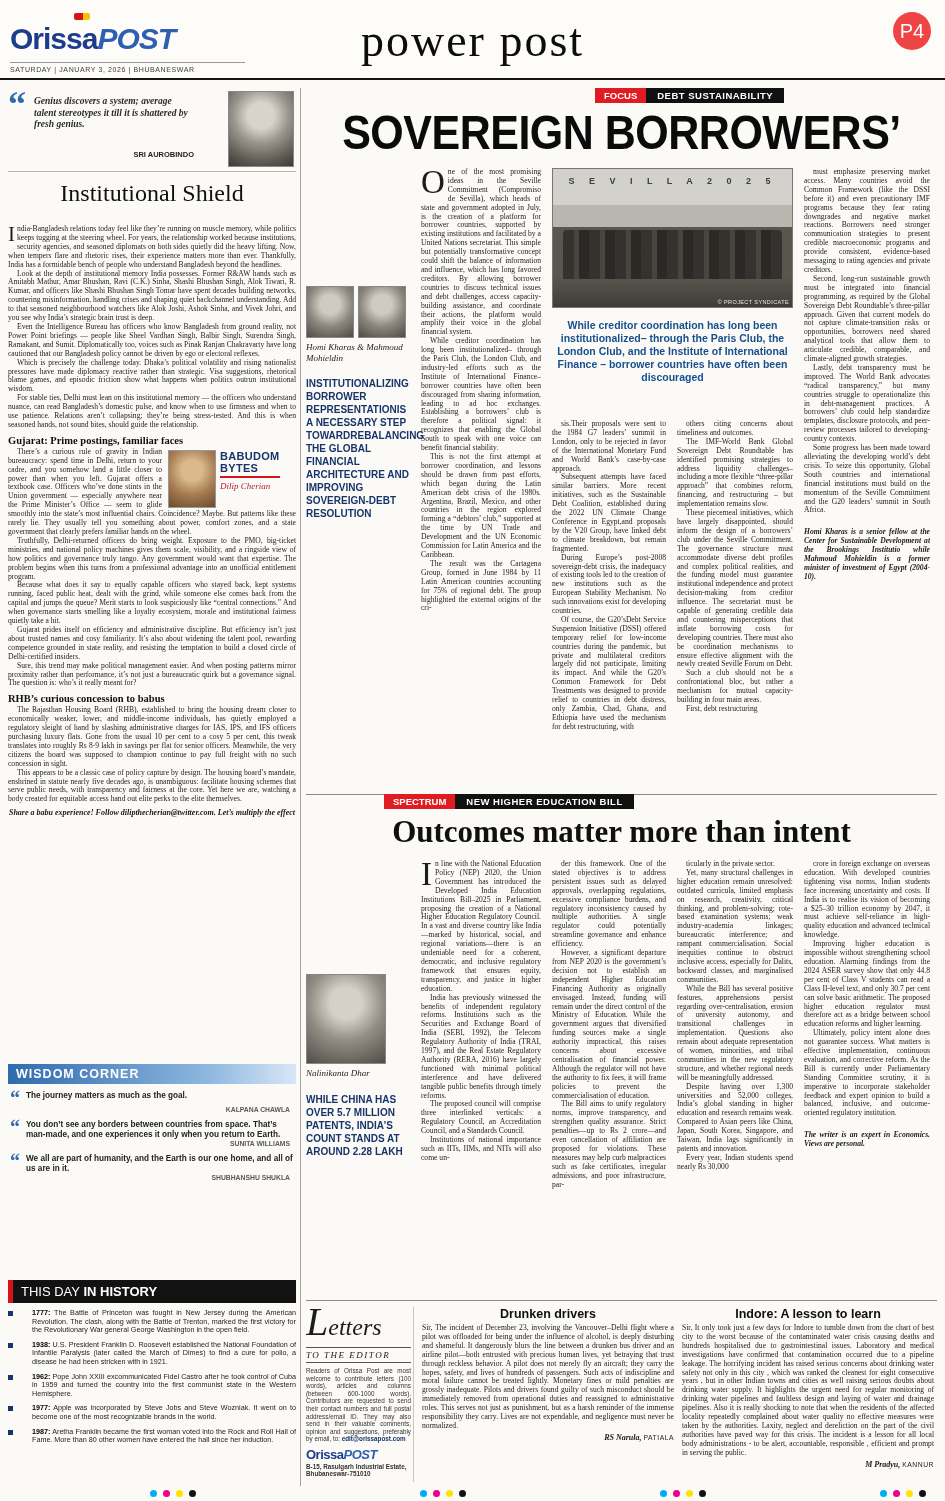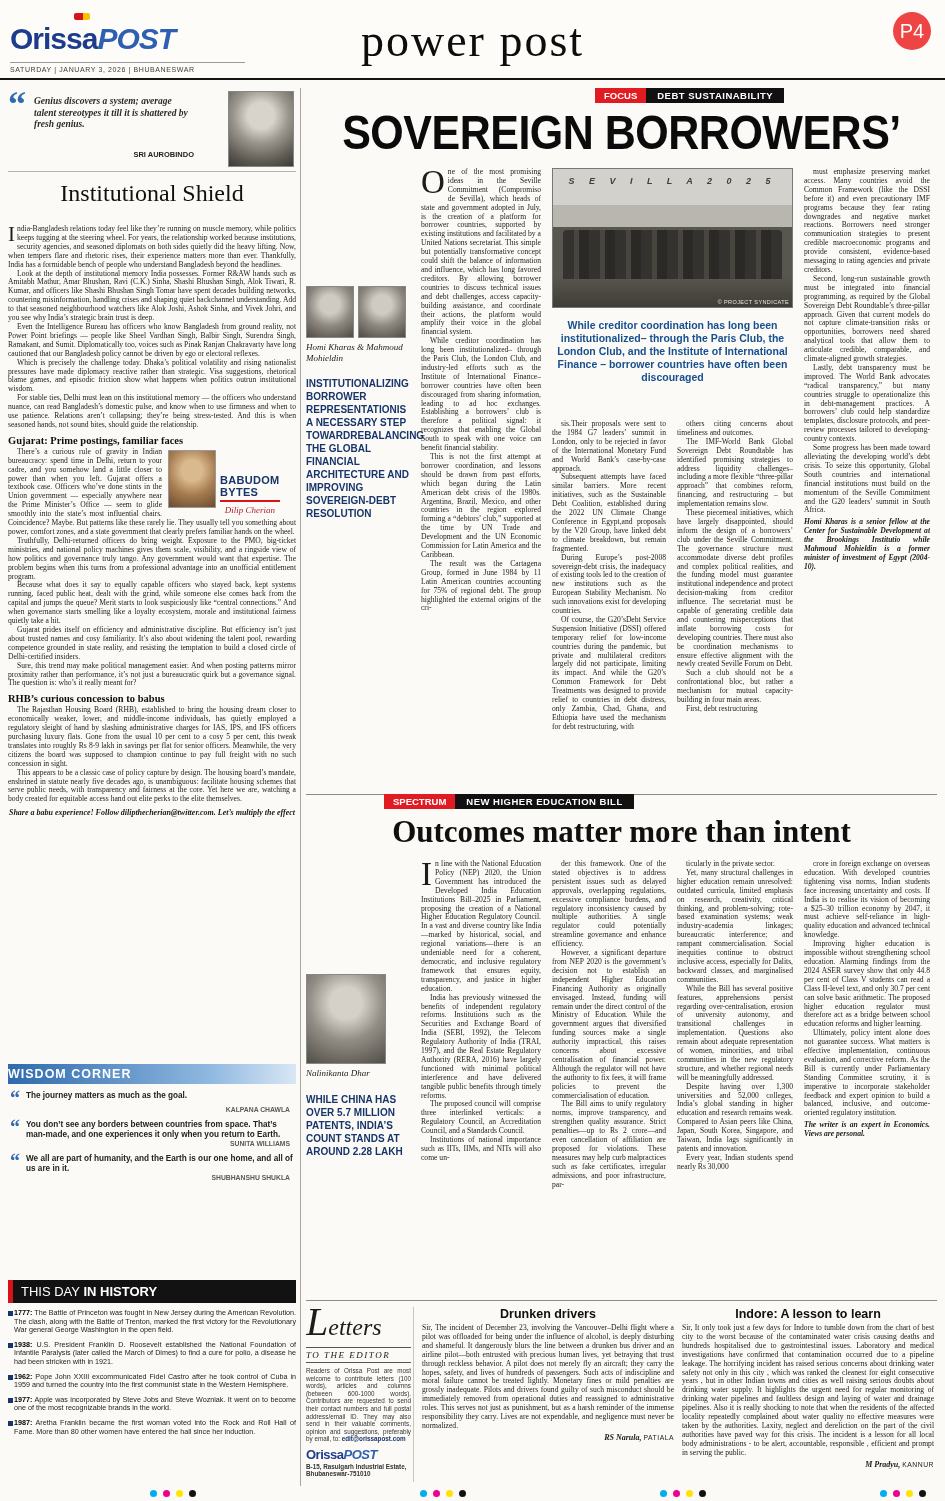--- a/index.html
+++ b/index.html
@@ -32,62 +32,62 @@
 
   .is-article { position:absolute; top:92px; left:0; width:288px; height:880px; overflow:hidden; }
   .is-title { font-size:24px; text-align:center; color:#101010; margin-bottom:18px; font-weight:500; }
   .nbody p { font-size:7.6px; line-height:8.9px; text-align:justify; text-indent:9px; color:#1c1c1c; }
   .nbody p.dc { text-indent:0; }
   .dc-i::first-letter { float:left; font-size:21px; line-height:17px; padding:1px 2px 0 0; }
   .subhead { font-weight:bold; font-size:10.5px; margin:5px 0 2px; color:#0f0f0f; }
   .babudom-box { float:right; width:128px; margin:2px 0 2px 6px; display:flex; gap:4px; }
   .babudom-photo { width:48px; height:58px; background:radial-gradient(circle at 50% 35%, #d9b98d 0 24%, #a97f52 55%, #6b4a2f 100%); border:1px solid #999; flex:none; }
   .babudom-txt { font-family:"Liberation Sans", sans-serif; }
-  .babudom-kicker { font-weight:bold; font-size:11px; color:#17356b; line-height:12px; letter-spacing:.3px; border-bottom:2px solid #d8121a; padding-bottom:2px;margin-top:24px; }
-  .babudom-author { margin-top:3px; font-family:"Liberation Serif", serif; font-style:italic; font-size:9px; color:#b01d2e;text-align:center; }
+  .babudom-kicker { font-weight:bold; font-size:11px; color:#17356b; line-height:12px; letter-spacing:.3px; border-bottom:2px solid #d8121a; padding-bottom:2px; }
+  .babudom-author { margin-top:3px; font-family:"Liberation Serif", serif; font-style:italic; font-size:9px; color:#b01d2e; }
   .signoff { font-style:italic; font-weight:bold; font-size:8px; text-align:center; margin-top:4px; }
 
   .wisdom { position:absolute; top:976px; left:0; width:288px; }
-  .wisdom-hd { background:linear-gradient(90deg,#2e6aad,#8fb8e0 70%, #d8e7f5); color:#fff; font-family:"Liberation Sans", sans-serif; font-weight:bold; font-size:12.5px; letter-spacing:1px; padding:3px 0; }
+  .wisdom-hd { background:linear-gradient(90deg,#2e6aad,#8fb8e0 70%, #d8e7f5); color:#fff; font-family:"Liberation Sans", sans-serif; font-weight:bold; font-size:12.5px; letter-spacing:1px; padding:3px 8px; }
   .wq { display:flex; gap:6px; padding:7px 2px 1px; }
   .wq-mark { color:#2f6cae; font-size:20px; line-height:14px; font-weight:bold; flex:none; }
   .wq-text { font-family:"Liberation Sans", sans-serif; font-size:8.2px; line-height:9.6px; font-weight:bold; color:#222; }
   .wq-author { text-align:right; font-family:"Liberation Sans", sans-serif; font-size:6.8px; font-weight:bold; color:#5a5a5a; padding-right:6px; }
 
   .history { position:absolute; top:1192px; left:0; width:288px; height:250px; overflow:hidden; }
   .history-hd { background:#121212; color:#fff; font-family:"Liberation Sans", sans-serif; font-size:13px; padding:4px 8px; border-left:5px solid #d8121a; }
   .history-hd .bold { font-weight:bold; }
-  .h-entry { display:flex; gap:1px; margin-top:6px; }
+  .h-entry { display:flex; gap:19px; margin-top:6px; }
   .h-bullet { width:5px; height:5px; background:#17356b; margin-top:2px; flex:none; }
   .h-text { font-family:"Liberation Sans", sans-serif; font-size:7.2px; line-height:8.6px; text-align:justify; color:#222; }
   .h-year { font-weight:bold; color:#000; }
 
   
   .focus-row { position:absolute; top:0; left:0; width:631px; height:16px; }
   .tagpair { position:absolute; display:inline-flex; font-family:"Liberation Sans", sans-serif; font-weight:bold; font-size:9.5px; }
   .tag-red { background:#e01b22; color:#fff; padding:2px 9px; }
   .tag-black { background:#111; color:#fff; padding:2px 11px; letter-spacing:.5px; }
   .sov-headline { position:absolute; top:17px; left:0; width:631px; text-align:center; font-family:"Liberation Sans", sans-serif; font-weight:bold; font-size:43px; letter-spacing:-.5px; color:#0b0b0b; transform:scaleY(1.12); transform-origin:top; }
   .sov-grid { position:absolute; top:80px; left:0; width:631px; height:610px; display:grid; grid-template-columns:104px 120px 114px 116px 126px; grid-template-rows:140px 98px 1fr; column-gap:11px; row-gap:7px; overflow:hidden; }
   .sov-rail { grid-column:1; grid-row:1/4; padding-top:118px; }
   .rail-photos { display:flex; gap:4px; }
   .rail-photo { width:48px; height:52px; background:radial-gradient(circle at 50% 35%, #cfcbc3 0 24%, #8d887f 55%, #4e4b45 100%); border:1px solid #888; }
   .rail-names { font-style:italic; font-size:9px; line-height:10.5px; margin-top:4px; color:#222; }
   .rail-caps { margin-top:14px; font-family:"Liberation Sans", sans-serif; font-weight:bold; font-size:10px; line-height:13px; color:#17356b; text-transform:uppercase; }
   .sov-c1 { grid-column:2; grid-row:1/4; overflow:hidden; }
   .sov-photo { grid-column:3/5; grid-row:1; position:relative; border:1px solid #777; background:linear-gradient(180deg,#d3d1cb 0 26%, #b9b6af 26% 42%, #59564f 42% 78%, #403d38 100%); overflow:hidden; }
-  .sev-banner { position:absolute; top:7px; left:0; right:0; text-align:center; color:#3a4049; font-family:"Liberation Sans", sans-serif; font-weight:bold; font-size:9px; letter-spacing:6px;font-style:italic; }
+  .sev-banner { position:absolute; top:7px; left:0; right:0; text-align:center; color:#3a4049; font-family:"Liberation Sans", sans-serif; font-weight:bold; font-size:9px; letter-spacing:6px; }
   .sev-people { position:absolute; top:44%; left:4%; right:4%; height:36%; background:repeating-linear-gradient(90deg,#2e2c29 0 11px, #45423c 11px 16px, #23211e 16px 26px); border-radius:4px 4px 0 0; opacity:.85; }
   .photo-credit { position:absolute; right:3px; bottom:2px; font-family:"Liberation Sans", sans-serif; font-size:5.5px; color:#e8e6e0; letter-spacing:.4px; }
   .sov-quote { grid-column:3/5; grid-row:2; text-align:center; color:#174f8f; font-family:"Liberation Sans", sans-serif; font-weight:bold; font-size:10.5px; line-height:13px; padding:4px 2px; overflow:hidden; }
   .sov-c2 { grid-column:3; grid-row:3; overflow:hidden; }
   .sov-c3 { grid-column:4; grid-row:3; overflow:hidden; }
   .sov-c4 { grid-column:5; grid-row:1/4; overflow:hidden; }
   .dc-o::first-letter { float:left; font-size:33px; line-height:27px; padding:1px 3px 0 0; }
-  .bio { font-style:italic; font-weight:bold; text-align:right; text-indent:0 !important; margin-top:3px; }
+  .bio { font-style:italic; font-weight:bold; text-align:right; text-indent:0 !important; margin-top:13px; }
 
   
   .spectrum-row { position:absolute; top:706px; left:0; width:631px; border-top:1px solid #8f8b83; height:18px; }
   .edu-headline { position:absolute; top:726px; left:0; width:631px; text-align:center; font-size:31px; font-weight:600; color:#101010; }
   .edu-grid { position:absolute; top:772px; left:0; width:631px; height:426px; display:grid; grid-template-columns:104px 120px 114px 116px 126px; column-gap:11px; overflow:hidden; }
   .edu-rail { grid-column:1; padding-top:114px; }
   .edu-photo { width:80px; height:90px; background:radial-gradient(circle at 50% 32%, #d5d1c9 0 22%, #938e85 52%, #504d47 100%); border:1px solid #888; }
   .edu-col { overflow:hidden; }
 
   

